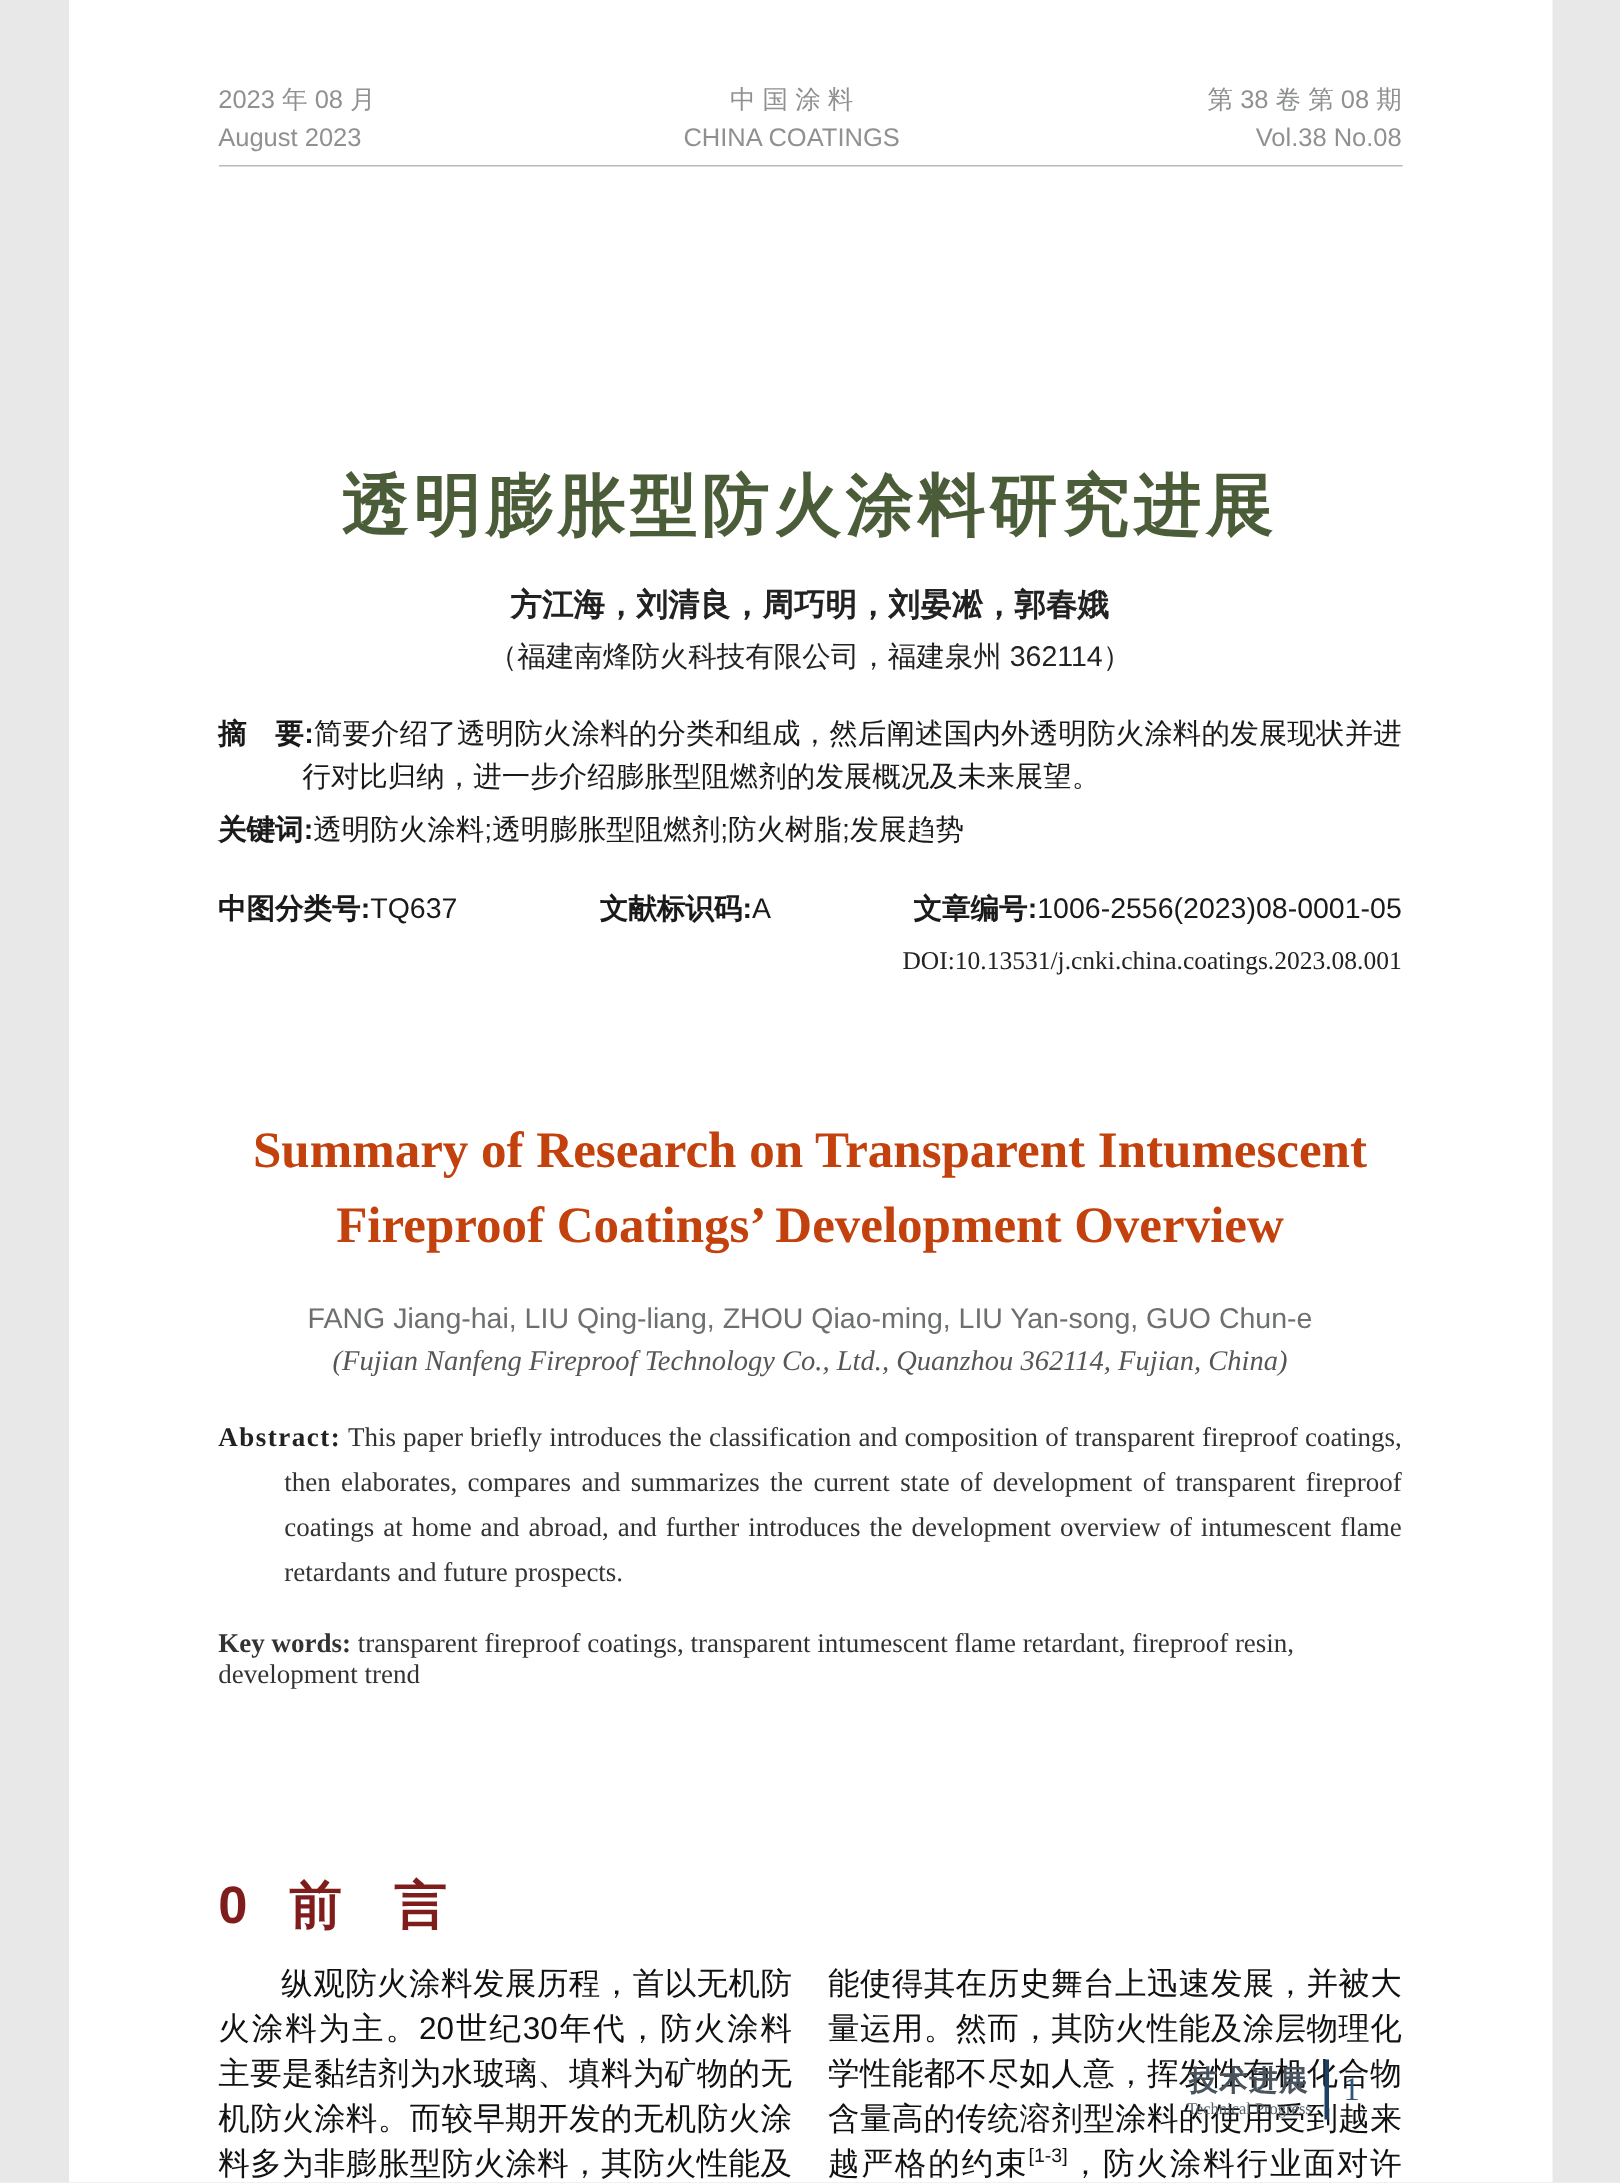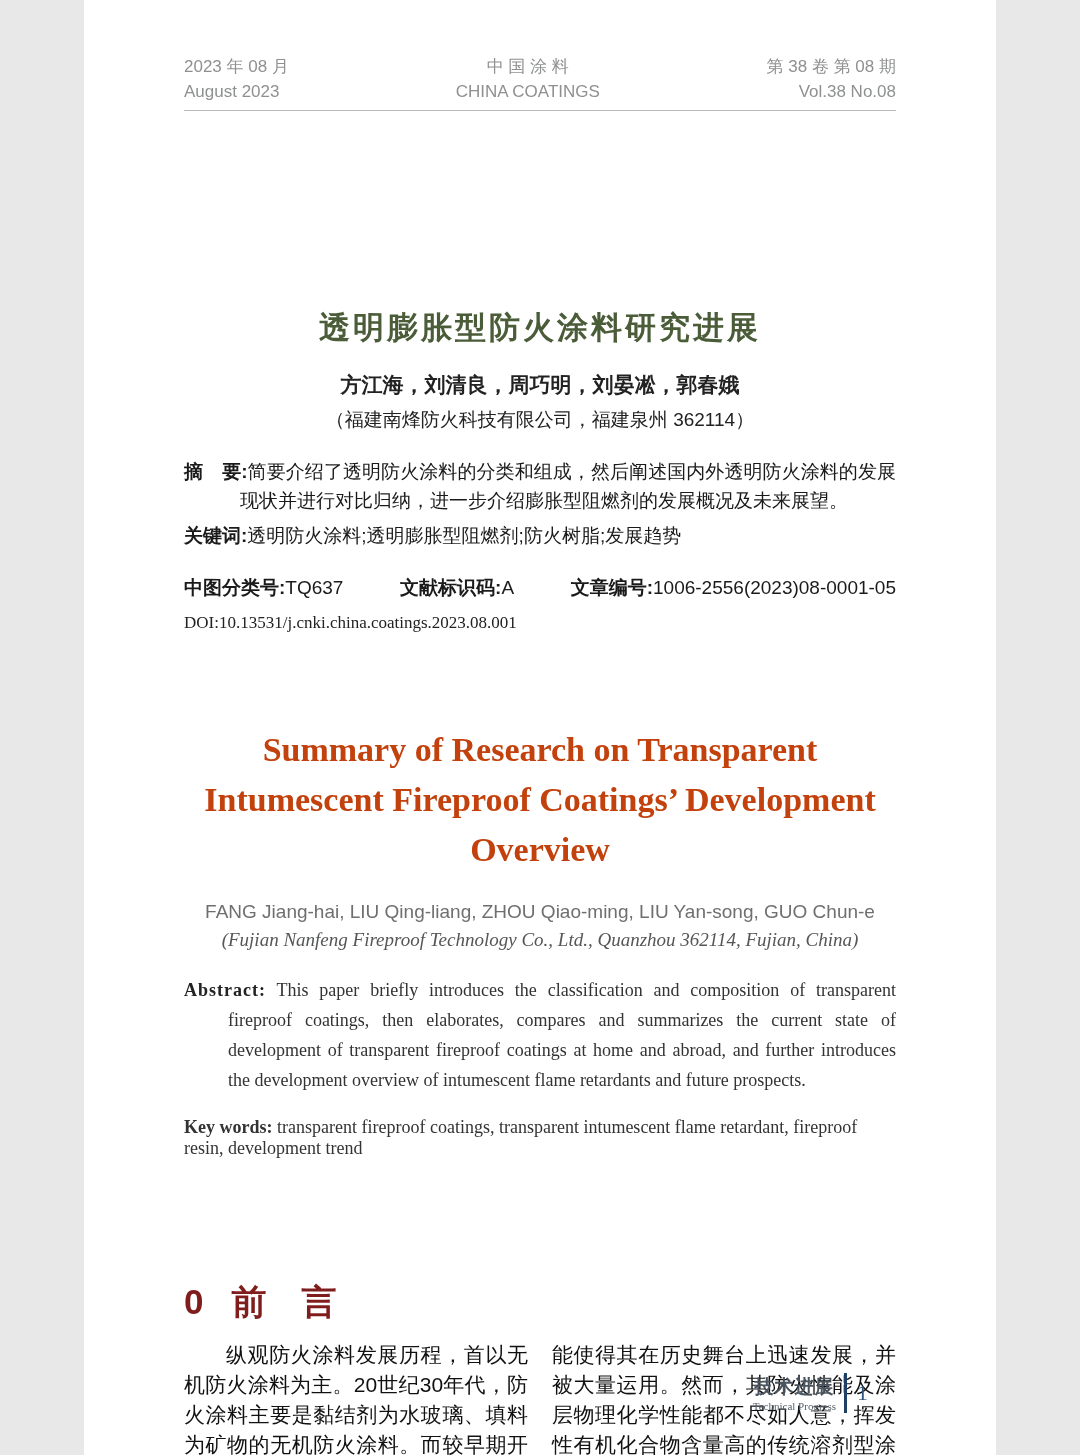--- a/index.html
+++ b/index.html
@@ -1,19 +1,19 @@
 <!DOCTYPE html>
 <html><head>
 <meta charset="utf-8">
 <style>
   * { margin: 0; padding: 0; box-sizing: border-box; }
   html, body { background: #e8e8e8; }
   .page {
     position: relative;
-    width: 912px;
+    width: 989px;
     height: 1455px;
     margin: 0 auto;
     background: #ffffff;
     font-family: "Liberation Sans", "DejaVu Sans", sans-serif;
     color: #1a1a1a;
     overflow: hidden;
   }
   .content { padding: 55px 100px 0 100px; }
 
   
@@ -28,21 +28,21 @@
     border-bottom: 1px solid #b9babb;
   }
   .jh-left { text-align: left; }
   .jh-center { text-align: center; }
   .jh-right { text-align: right; }
 
   
   .title-zh {
     margin-top: 196px;
     text-align: center;
-    font-size: 31px;
+    font-size: 45px;
     font-weight: bold;
     letter-spacing: 3px;
     color: #4b5c39;
   }
   .authors-zh { margin-top: 22px; text-align: center; font-size: 21px; font-weight: bold; color: #222; }
   .affiliation-zh { margin-top: 8px; text-align: center; font-size: 19px; color: #222; }
 
   
   .abstract-zh {
     margin-top: 24px;
@@ -61,20 +61,21 @@
     display: flex;
     justify-content: space-between;
     font-size: 19px;
   }
   .class-row .lbl { font-weight: bold; }
   .doi-line {
     margin-top: 12px;
     font-family: "Liberation Serif", "DejaVu Serif", serif;
     font-size: 17px;
     color: #222;
+    text-align: right;
   }
 
   
   .title-en {
     margin-top: 92px;
     text-align: center;
     font-family: "Liberation Serif", "DejaVu Serif", serif;
     font-weight: bold;
     font-size: 34px;
     line-height: 50px;

